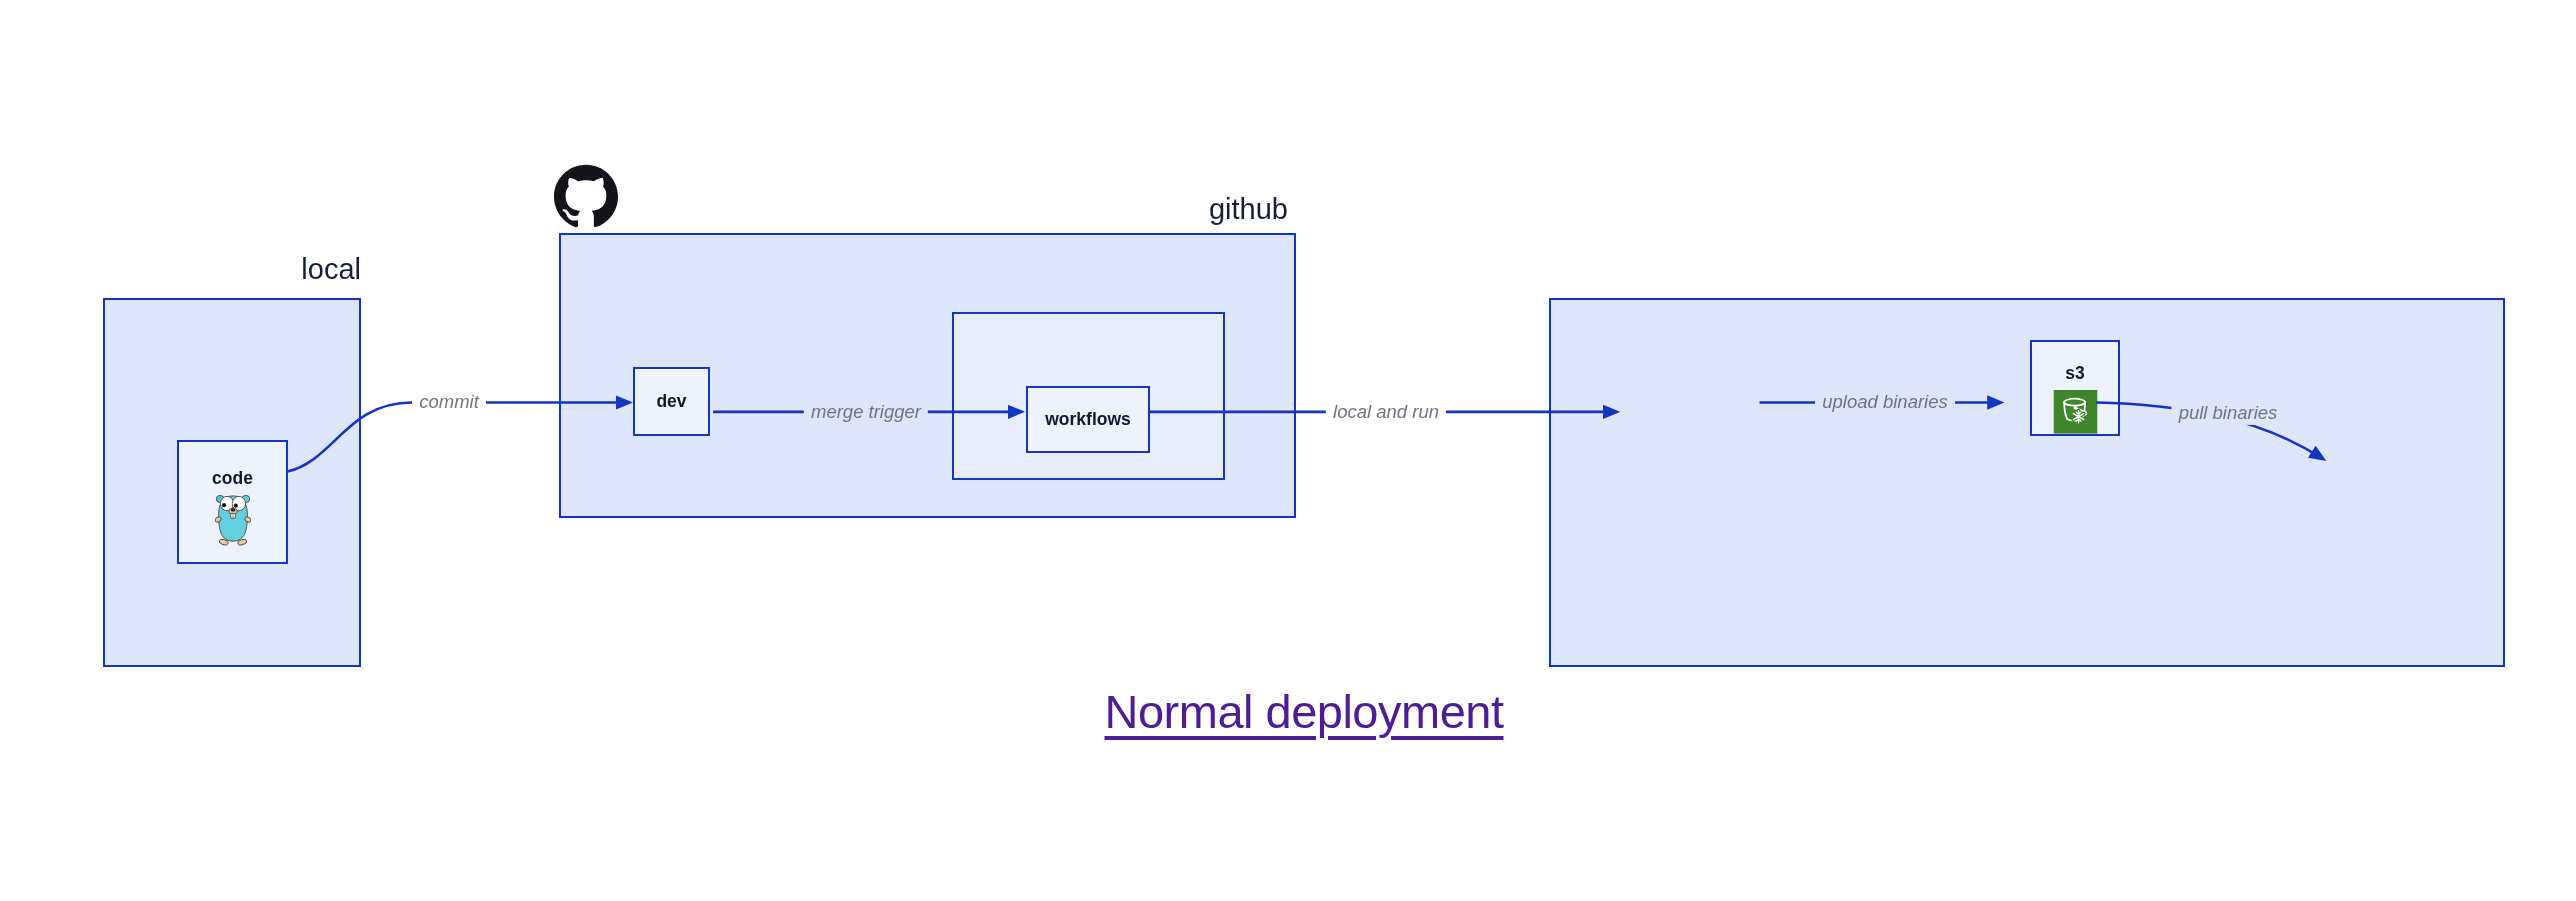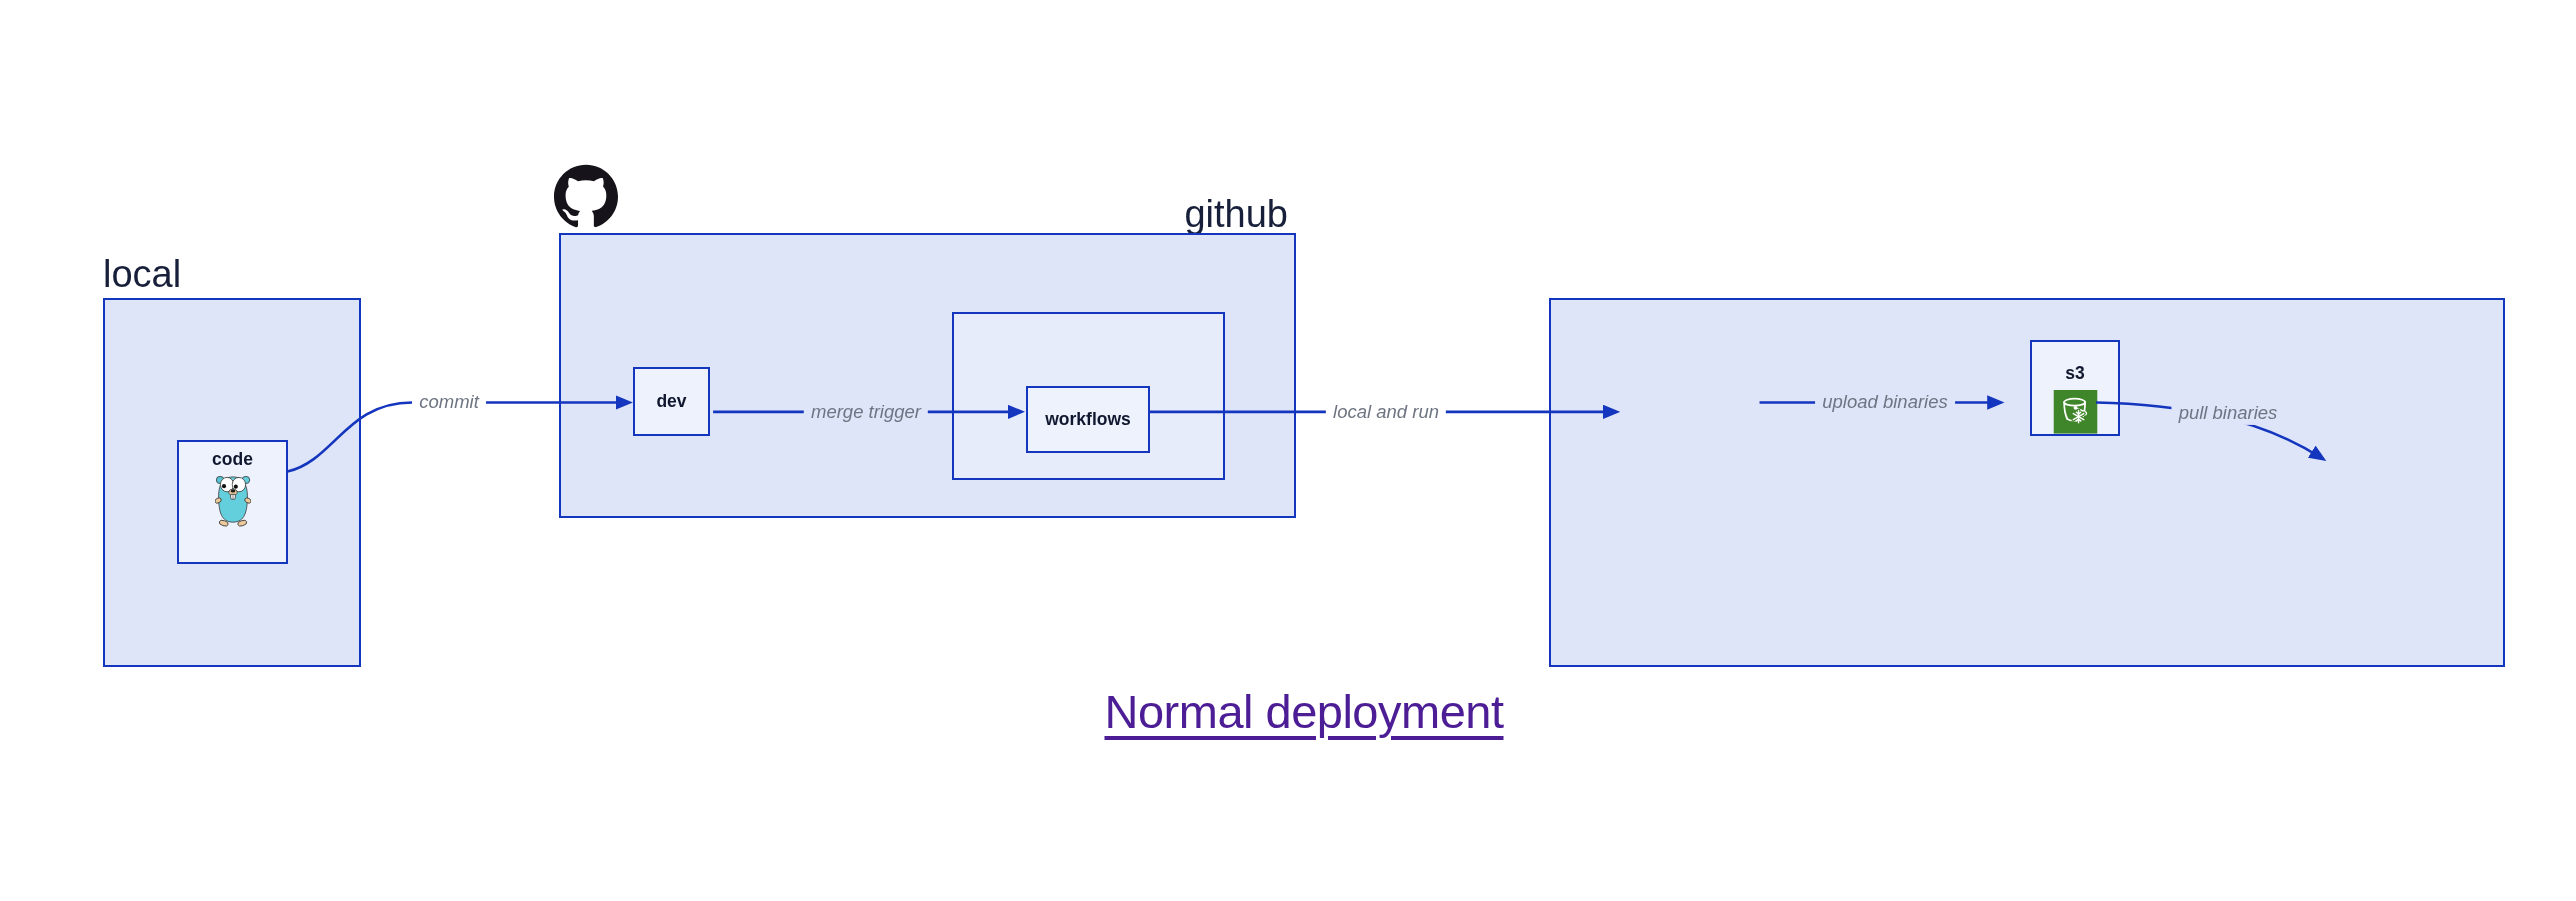--- a/index.html
+++ b/index.html
@@ -18,24 +18,24 @@
   }
   html,body{margin:0;padding:0;background:var(--canvas-bg);}
   .canvas{
     position:relative;width:2604px;height:902px;background:var(--canvas-bg);
     font-family:"Liberation Sans",sans-serif;overflow:hidden;
   }
   
   .group{position:absolute;border:2.6px solid var(--border-blue);background:var(--group-fill);box-sizing:border-box;}
   .group.master{background:var(--master-fill);}
   .group-label{
-    position:absolute;color:var(--label-navy);font-size:38px;font-weight:400;
+    position:absolute;color:var(--label-navy);font-size:29px;font-weight:400;
     letter-spacing:0;line-height:1;
   }
-  .center{text-align:left;}
+  .center{text-align:right;}
   .right{text-align:right;}
   
   .node{
     position:absolute;border:2.6px solid var(--border-blue);background:var(--node-fill);
     box-sizing:border-box;display:flex;flex-direction:column;align-items:center;
   }
   .node-label{
     color:#10182f;font-weight:700;font-size:17.5px;line-height:1.1;letter-spacing:0;
   }
   .node.centered{justify-content:center;}
@@ -73,21 +73,21 @@
 
   <svg class="icon" style="position:absolute;left:554px;top:164px;" width="64" height="64" viewBox="0 0 24 24">
     <path fill="#16141a" d="M12 .297c-6.63 0-12 5.373-12 12 0 5.303 3.438 9.8 8.205 11.385.6.113.82-.258.82-.577 0-.285-.01-1.04-.015-2.04-3.338.724-4.042-1.61-4.042-1.61C4.422 18.07 3.633 17.7 3.633 17.7c-1.087-.744.084-.729.084-.729 1.205.084 1.838 1.236 1.838 1.236 1.07 1.835 2.809 1.305 3.495.998.108-.776.417-1.305.76-1.605-2.665-.3-5.466-1.332-5.466-5.93 0-1.31.465-2.38 1.235-3.22-.135-.303-.54-1.523.105-3.176 0 0 1.005-.322 3.3 1.23.96-.267 1.98-.399 3-.405 1.02.006 2.04.138 3 .405 2.28-1.552 3.285-1.23 3.285-1.23.645 1.653.24 2.873.12 3.176.765.84 1.23 1.91 1.23 3.22 0 4.61-2.805 5.625-5.475 5.92.42.36.81 1.096.81 2.22 0 1.606-.015 2.896-.015 3.286 0 .315.21.69.825.57C20.565 22.092 24 17.592 24 12.297c0-6.627-5.373-12-12-12z"></path>
   </svg>
 
   <div class="group" style="left:103px;top:298px;width:258px;height:369px;"></div>
   <div class="group" style="left:559px;top:233px;width:737px;height:285px;"></div>
   <div class="group master" style="left:952px;top:312px;width:273px;height:168px;"></div>
   <div class="group" style="left:1549px;top:298px;width:956px;height:369px;"></div>
 
-  <div class="node" style="left:177px;top:440px;width:111px;height:124px;padding-top:8px;">
+  <div class="node" style="left:177px;top:440px;width:111px;height:124px;padding-top:27px;">
     <div class="node-label">code</div>
 
     <svg class="icon" style="margin-top:2.1px;" width="36" height="56" viewBox="0 0 70 108">
       <ellipse class="gopher-outline" cx="10" cy="17" rx="7.5" ry="7" fill="#55c3d2"></ellipse>
       <ellipse class="gopher-outline" cx="60" cy="17" rx="7.5" ry="7" fill="#63cfdc"></ellipse>
       <path class="gopher-outline" fill="#63cfdc" d="M35,11 C17,11 7,24 7,48 C7,78 12,99 35,99 C58,99 63,78 63,48 C63,24 53,11 35,11 z"></path>
       <ellipse class="gopher-outline" cx="6" cy="57" rx="6.5" ry="4.5" fill="#ecca9c" transform="rotate(-28 6 57)"></ellipse>
       <ellipse class="gopher-outline" cx="64" cy="57" rx="6.5" ry="4.5" fill="#ecca9c" transform="rotate(28 64 57)"></ellipse>
       <ellipse class="gopher-outline" cx="17" cy="101" rx="9" ry="5" fill="#ecca9c" transform="rotate(18 17 101)"></ellipse>
       <ellipse class="gopher-outline" cx="53" cy="101" rx="9" ry="5" fill="#ecca9c" transform="rotate(-18 53 101)"></ellipse>

